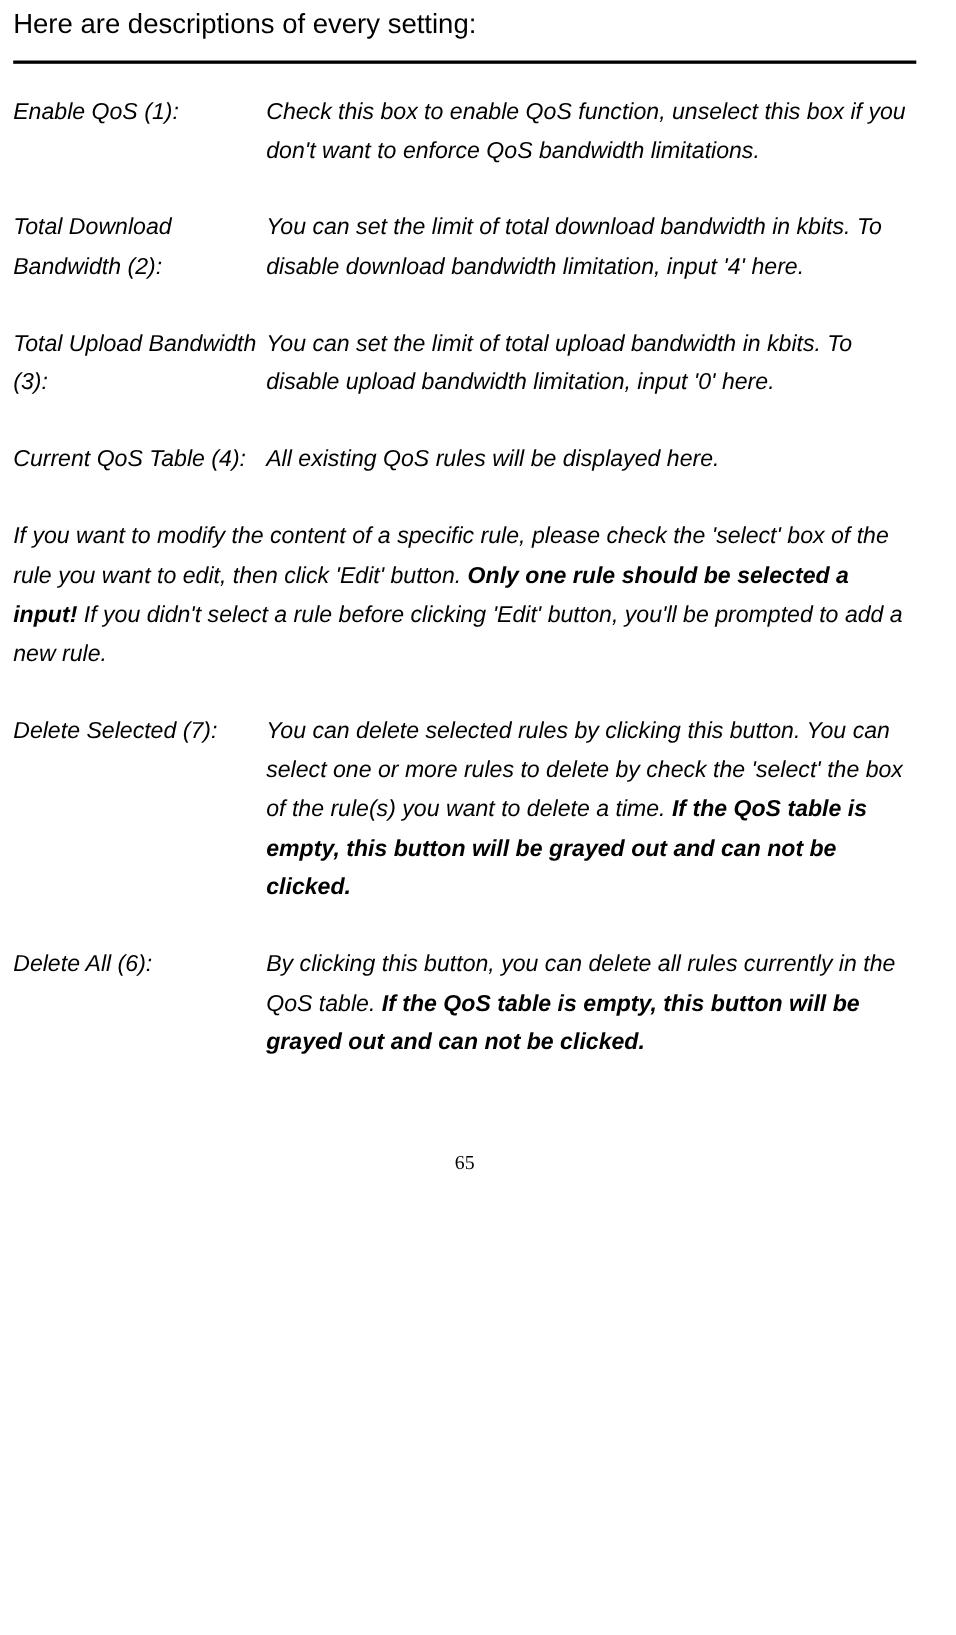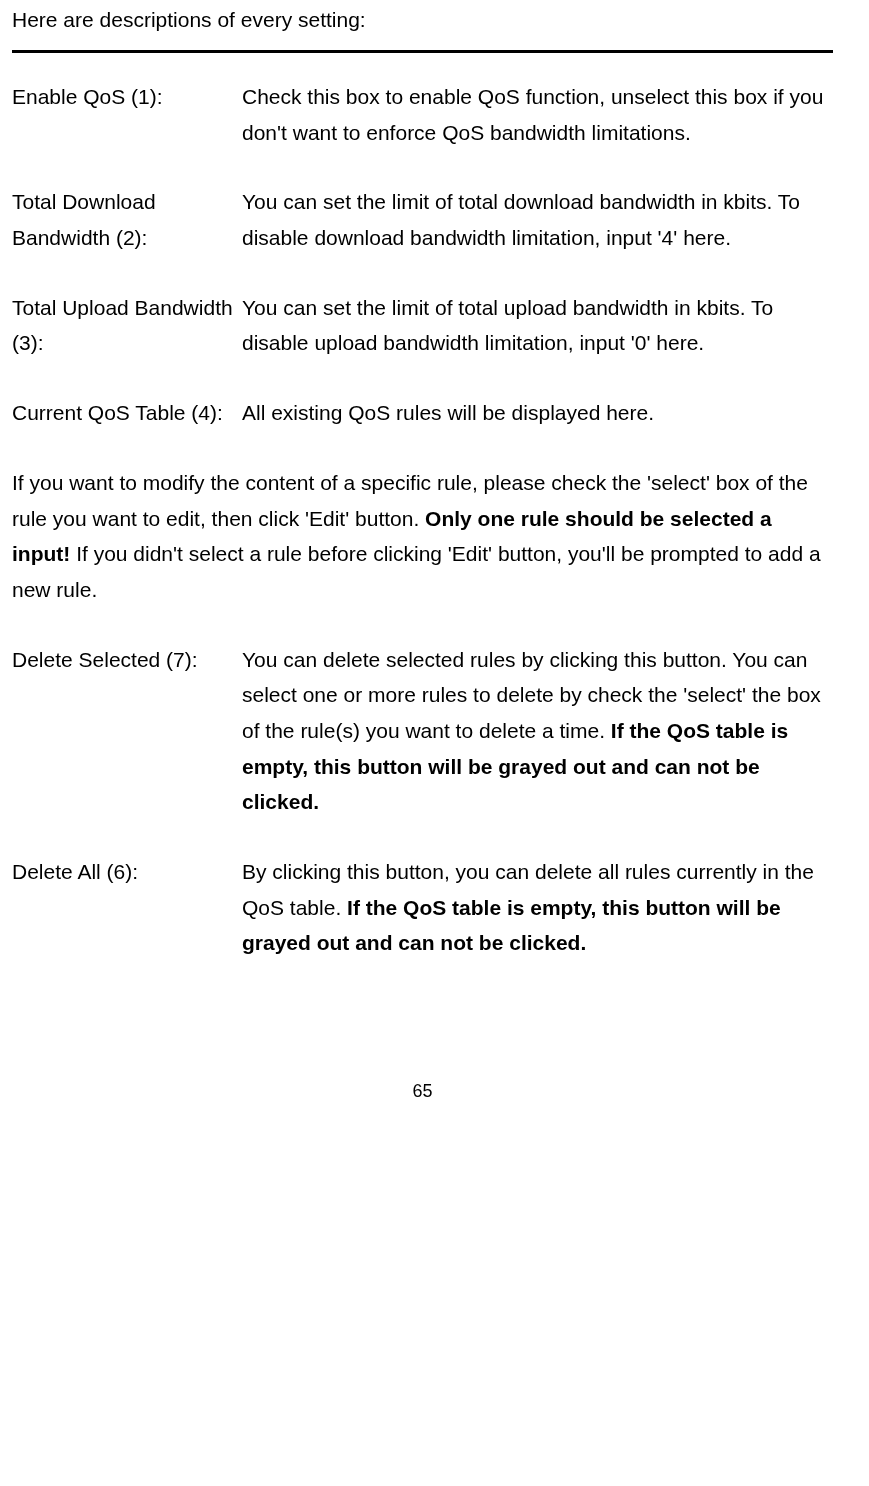--- a/index.html
+++ b/index.html
@@ -8,50 +8,51 @@
       font-family: Arial, Helvetica, sans-serif;
       background: white;
       width: 869px;
     }
     .page {
       padding: 0 12px 40px 12px;
       width: 845px;
       box-sizing: border-box;
     }
     .intro {
-      font-size: 21px;
+      font-size: 25px;
       font-style: normal;
       margin-bottom: 18px;
       margin-top: 8px;
     }
     .divider {
       border-top: 3px solid black;
       margin-bottom: 26px;
     }
     .setting-block {
       display: flex;
       margin-bottom: 34px;
       font-size: 21px;
+      font-style: italic;
       line-height: 1.7;
     }
     .setting-label {
       width: 230px;
       flex-shrink: 0;
     }
     .setting-desc {
       flex: 1;
     }
     .bold {
       font-weight: bold;
     }
     .page-number {
       text-align: center;
       font-size: 18px;
-      font-family: Liberation Sans, sans-serif;
-      margin-top: 120px;
+      font-family: Liberation Serif, serif;
+      margin-top: 81px;
     }
   </style>
 </head>
 <body>
 
 <div class="page">
   <div class="intro">Here are descriptions of every setting:</div>
   <div class="divider"></div>
 
   <div class="setting-block">

